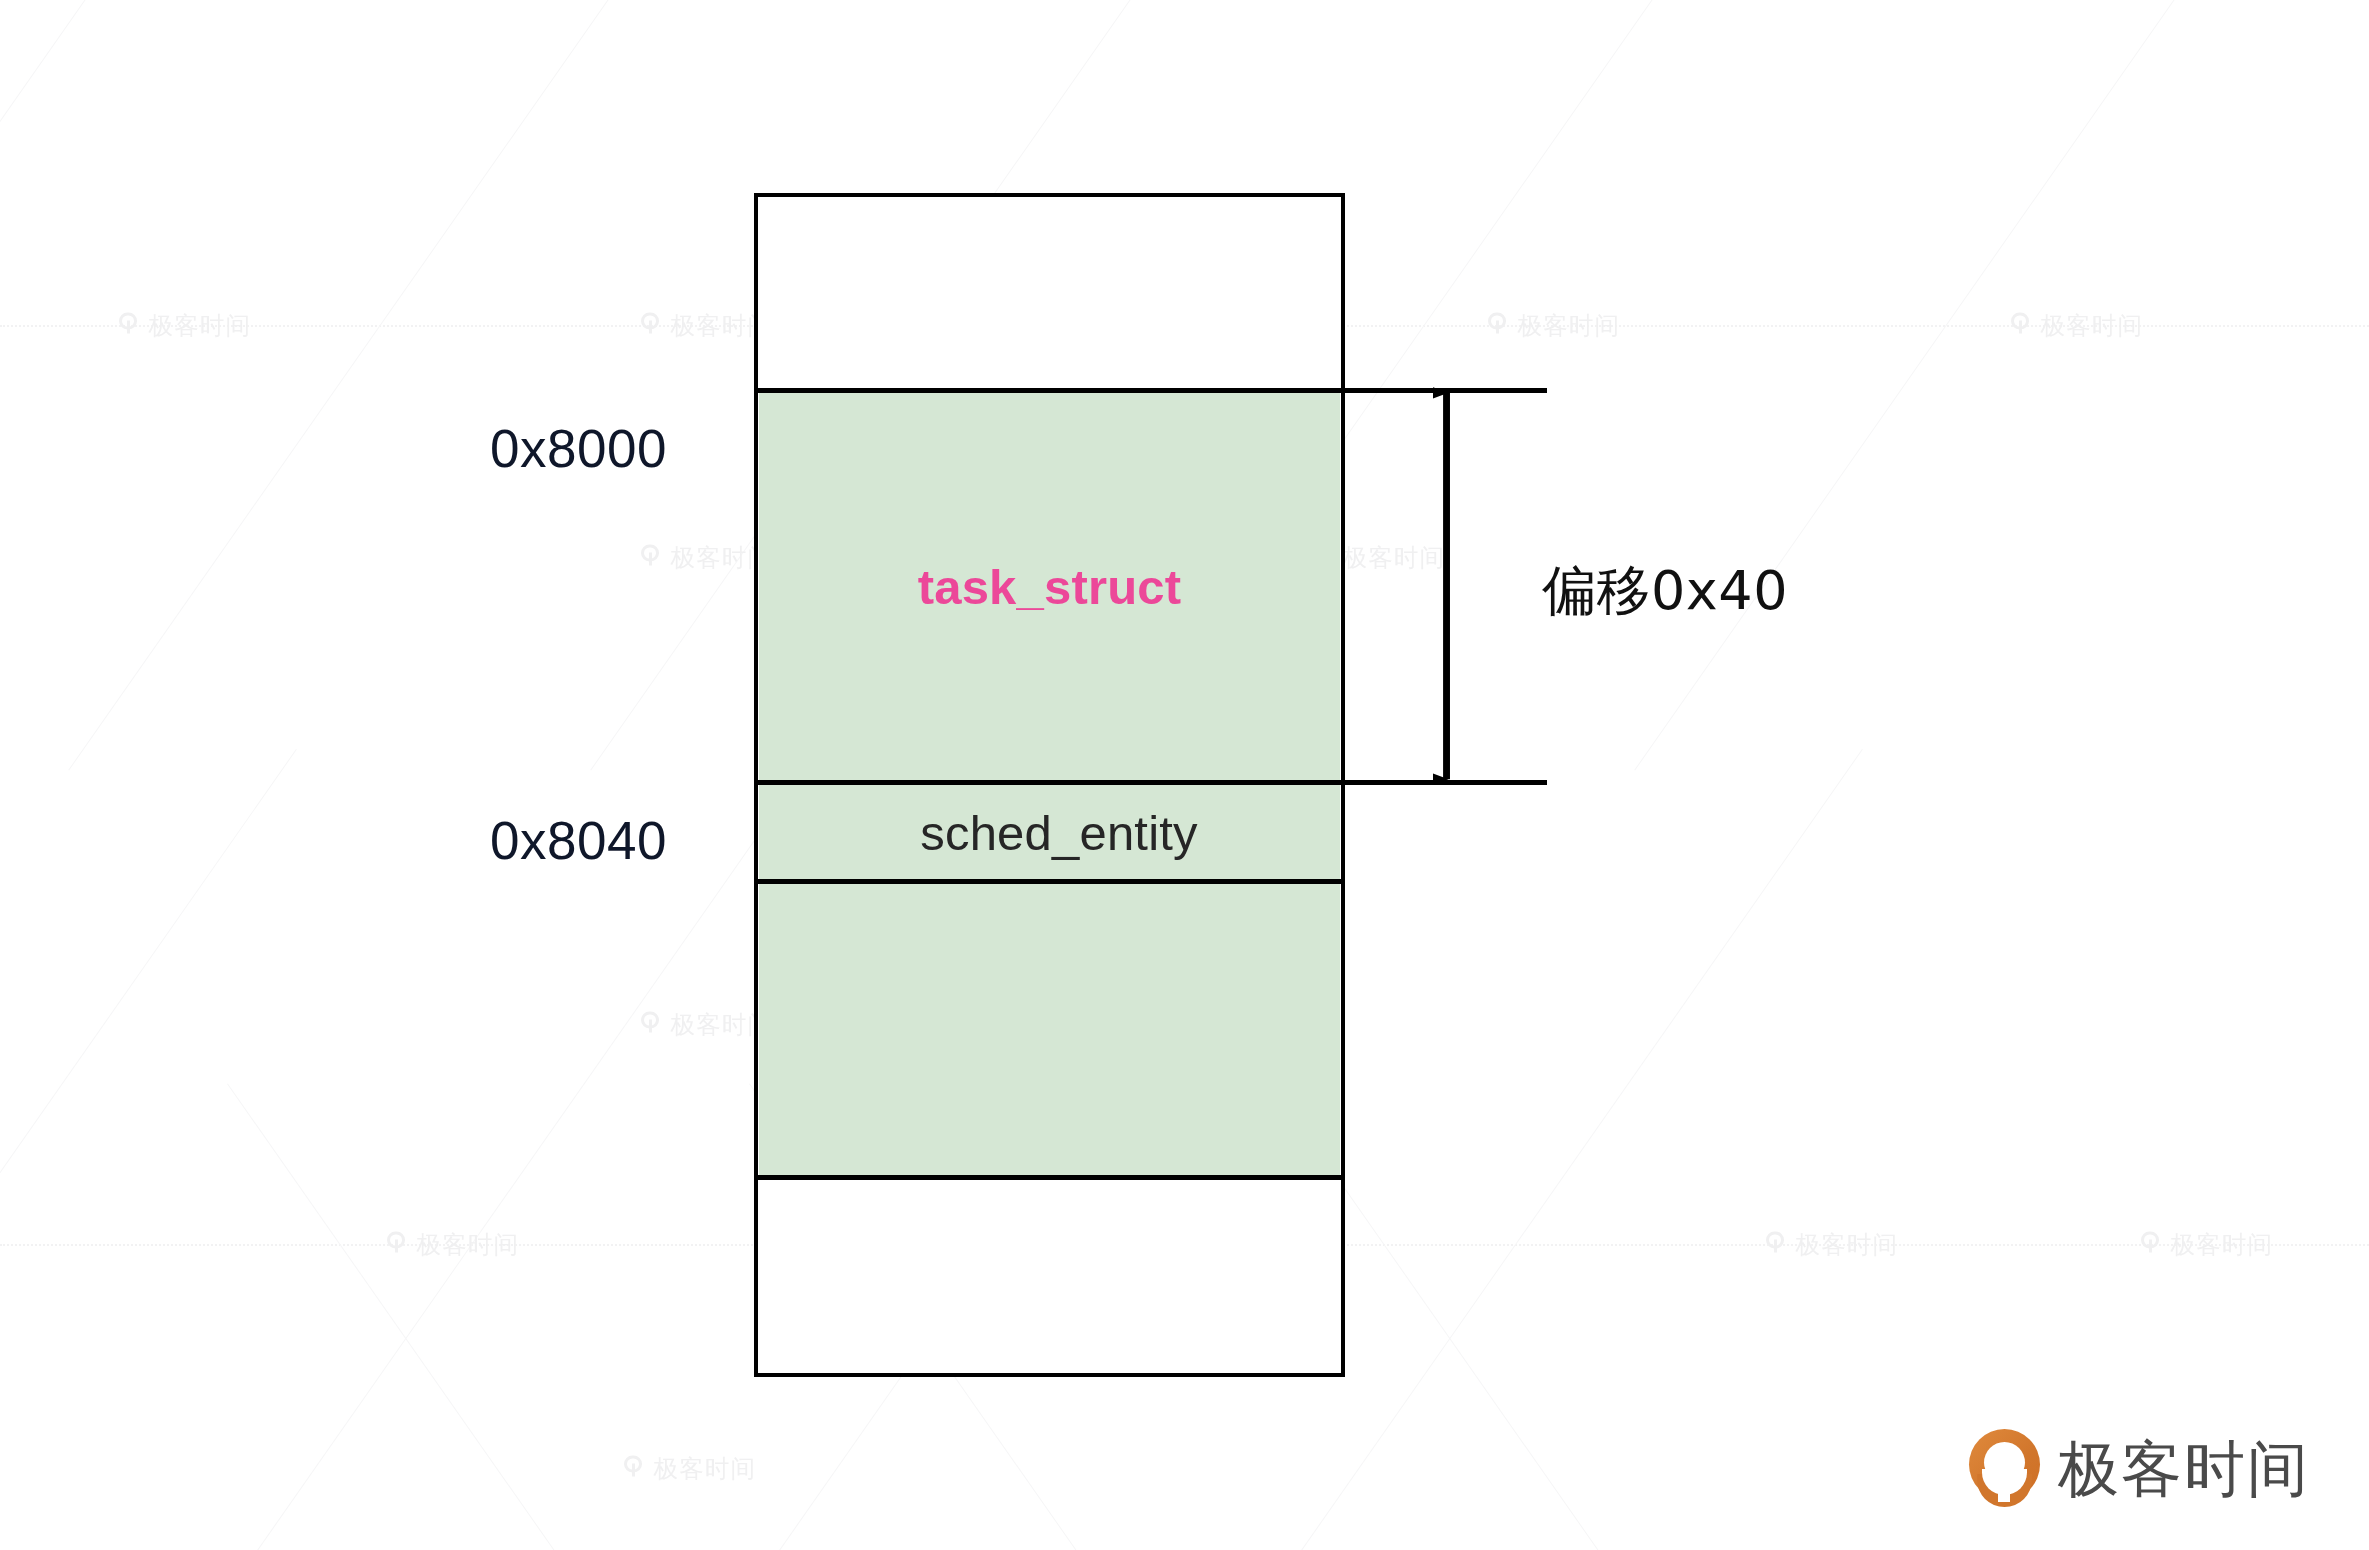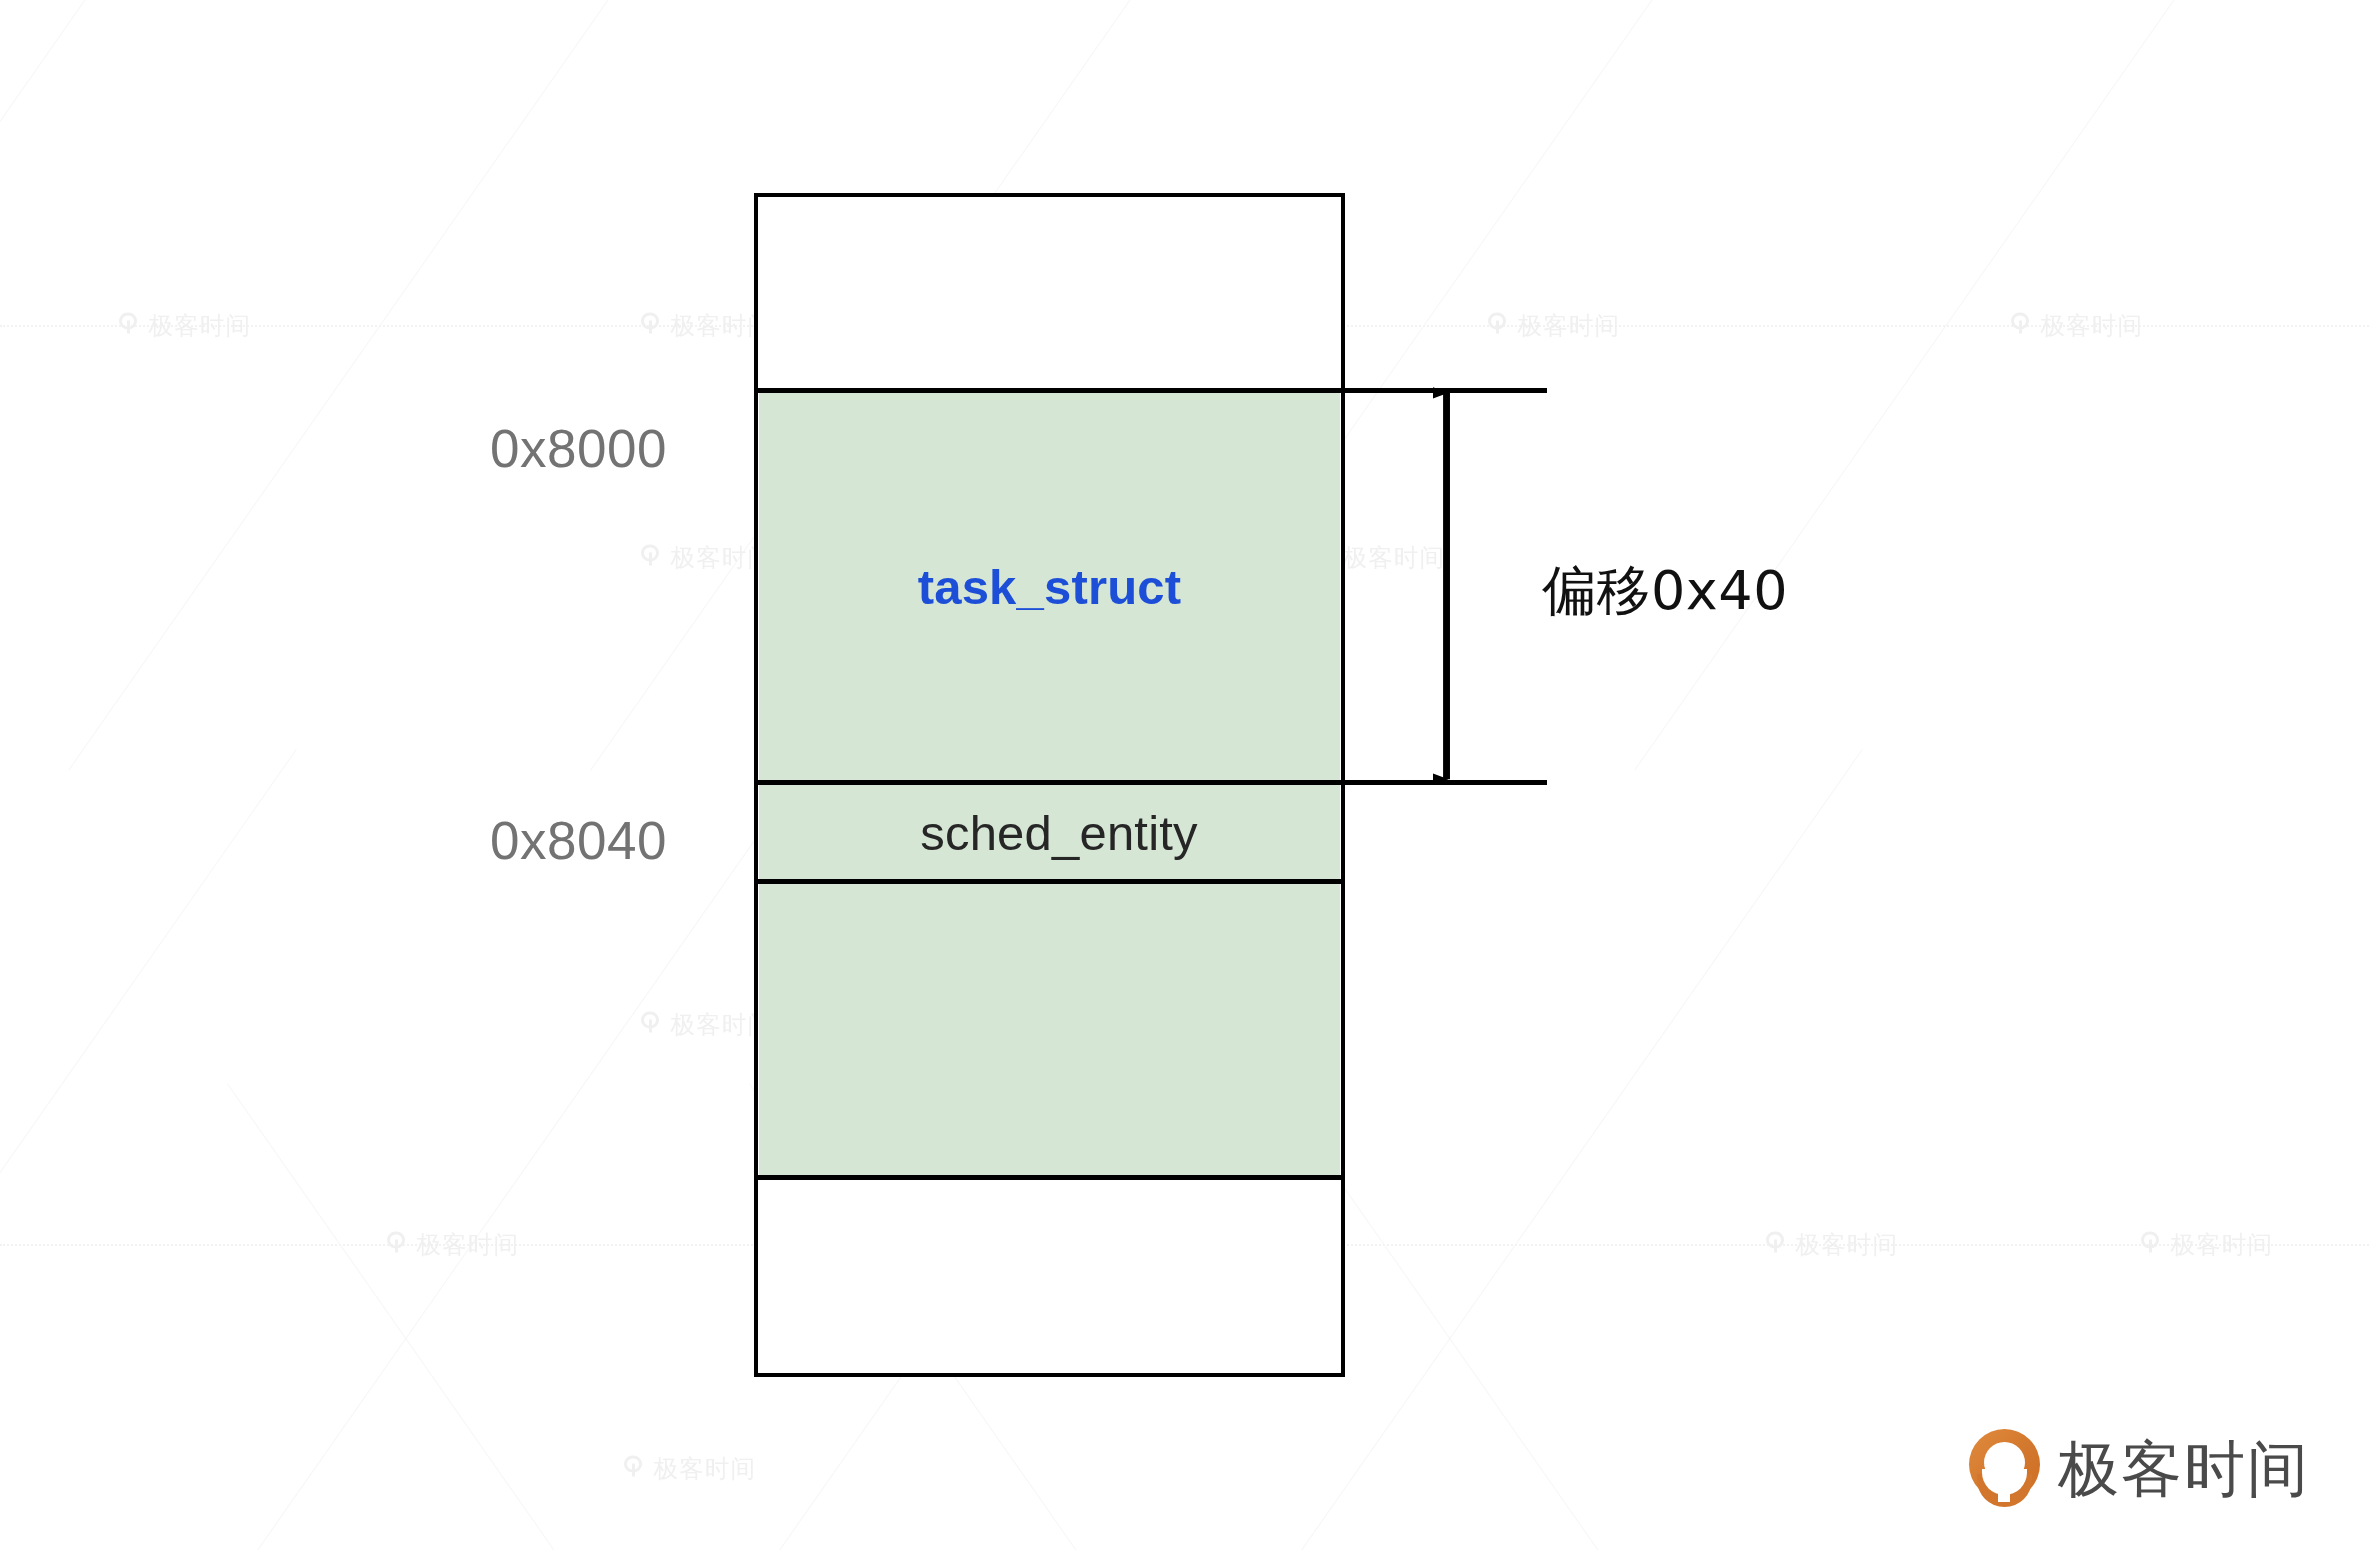--- a/index.html
+++ b/index.html
@@ -100,33 +100,33 @@
   }
 
   .band-label {
     font-size: 49px;
     color: #262626;
     letter-spacing: 0.2px;
     white-space: nowrap;
   }
   .band-label.bold {
     font-weight: bold;
-    color: #1d4ed8;
+    color: #ec4899;
   }
 
   .divider {
     position: absolute;
     background: #000000;
     height: 4.9px;
   }
 
   .addr-label {
     position: absolute;
     font-size: 53px;
-    color: #737373;
+    color: #0f172a;
     white-space: nowrap;
     transform: translateY(-50%);
     letter-spacing: 0.5px;
   }
 
   .guide-line {
     position: absolute;
     background: #000000;
     height: 4.9px;
   }

